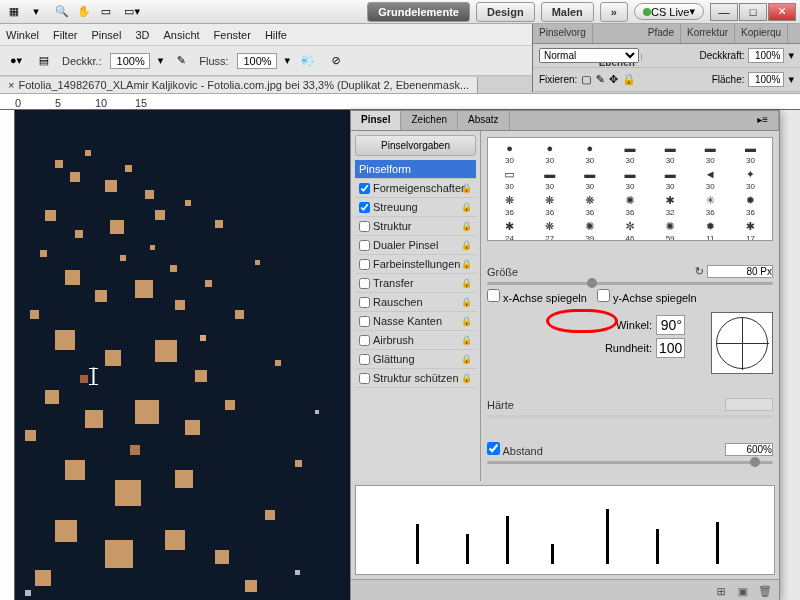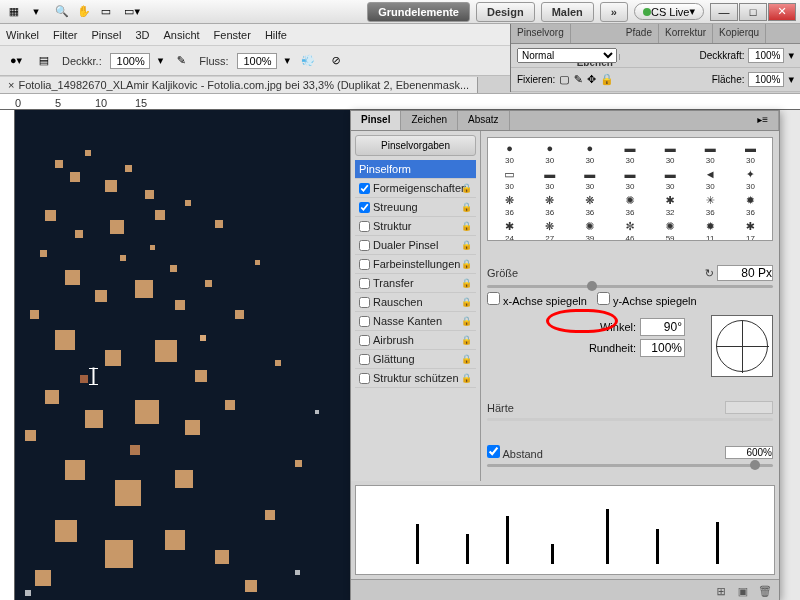--- a/index.html
+++ b/index.html
@@ -17,21 +17,21 @@
 .optbar .val { background:#fff; border:1px solid #999; padding:1px 4px; min-width:40px; display:inline-block; text-align:right; }
 .optbar .ico { width:20px; height:18px; display:flex; align-items:center; justify-content:center; }
 .doctab { height:18px; background:#d0d0d0; border-bottom:1px solid #aaa; display:flex; align-items:center; }
 .doctab .tab { padding:2px 8px; background:#e8e8e8; border-right:1px solid #999; font-size:10px; color:#333; display:flex; align-items:center; gap:4px; }
 .doctab .x { cursor:pointer; }
 .ruler-h { height:16px; background:#fff; border-bottom:1px solid #666; font-size:8px; color:#333; display:flex; align-items:flex-end; padding-left:15px; }
 .ruler-h span { width:40px; display:inline-block; }
 .canvas-area { position:absolute; top:110px; left:0; width:350px; height:490px; background:#787878; }
 .canvas { position:absolute; top:0; left:15px; width:335px; height:490px; background:#0d1828; overflow:hidden; }
 .ruler-v { position:absolute; top:0; left:0; width:15px; height:490px; background:#fff; border-right:1px solid #666; }
-.panels-right { position:absolute; top:24px; right:0; width:290px; background:#d0d0d0; border-left:1px solid #777; }
+.panels-right { position:absolute; top:24px; right:0; width:268px; background:#d0d0d0; border-left:1px solid #777; }
 .ptabs { height:20px; background:#b8b8b8; display:flex; border-bottom:1px solid #888; }
 .ptabs .pt { padding:3px 6px; font-size:10px; color:#333; border-right:1px solid #999; }
 .ptabs .pt.active { background:#d8d8d8; font-weight:bold;margin-top:30px; }
 .prow { height:24px; display:flex; align-items:center; padding:0 6px; gap:4px; border-bottom:1px solid #bbb; background:#d4d4d4; }
 .prow select { font-size:10px; width:100px; }
 .prow .lbl { font-size:10px; }
 .prow .val { background:#fff; border:1px solid #999; padding:1px 3px; font-size:10px; min-width:36px; text-align:right; }
 .brush-panel { position:absolute; top:110px; left:350px; width:430px; height:490px; background:#d4d4d4; border:1px solid #888; box-shadow:2px 2px 8px rgba(0,0,0,0.3); }
 .bp-tabs { height:20px; background:#b8b8b8; display:flex; border-bottom:1px solid #888; }
 .bp-tabs .t { padding:3px 10px; font-size:10px; border-right:1px solid #999; }
@@ -47,21 +47,21 @@
 .swatches { display:grid; grid-template-columns:repeat(7,1fr); gap:1px; background:#fff; border:1px solid #999; padding:2px; height:104px; overflow-y:auto; }
 .sw { text-align:center; font-size:8px; color:#333; }
 .sw .dot { width:20px; height:16px; margin:0 auto; display:flex; align-items:center; justify-content:center; }
 .slrow { margin-top:6px; }
 .slrow .slbl { font-size:10px; color:#333; display:flex; justify-content:space-between; align-items:center;margin-top:24px; }
 .slrow .track { height:3px; background:#aaa; margin:4px 0; position:relative; border-radius:2px; }
 .slrow .thumb { width:10px; height:10px; background:#888; border-radius:50%; position:absolute; top:-4px; }
 .angle-box { display:flex; gap:10px; margin-top:8px; }
 .angle-ctrl { flex:1; }
 .angle-ctrl .row { display:flex; align-items:center; justify-content:flex-end; gap:4px; margin:3px 16px; font-size:10px; }
-.angle-ctrl .row input { width:45px; font-size:12px; border:1px solid #999; padding:1px 2px; text-align:right; }
+.angle-ctrl .row input { width:29px; font-size:14px; border:1px solid #999; padding:1px 2px; text-align:right; }
 .angle-dia { width:62px; height:62px; border:1px solid #666; background:#fff; position:relative; }
 .angle-dia .circ { width:52px; height:52px; border:1px solid #333; border-radius:50%; position:absolute; top:4px; left:4px; }
 .angle-dia .line { position:absolute; top:30px; left:5px; width:52px; height:1px; background:#333; }
 .angle-dia .line.v { top:5px; left:30px; width:1px; height:52px; }
 .ring { position:absolute; border:3px solid red; border-radius:50%/60%; width:72px; height:24px; left:195px; top:198px; pointer-events:none; }
 .bp-preview { height:90px; background:#fff; border:1px solid #999; margin:4px; position:relative; }
 .bp-preview .stroke { position:absolute; bottom:10px; background:#000; width:3px; }
 .bp-foot { height:24px; background:#c8c8c8; border-top:1px solid #999; display:flex; justify-content:flex-end; align-items:center; gap:6px; padding:0 6px; }
 .bp-foot .fi { width:16px; height:14px; color:#555; text-align:center; }
 .winbtns { display:flex; gap:1px; margin-left:auto; }
@@ -335,21 +335,21 @@
           <div class="sw"><div class="dot">❋</div>27</div>
           <div class="sw"><div class="dot">✺</div>39</div>
           <div class="sw"><div class="dot">✼</div>46</div>
           <div class="sw"><div class="dot">✺</div>59</div>
           <div class="sw"><div class="dot">✹</div>11</div>
           <div class="sw"><div class="dot">✱</div>17</div>
         </div>
       <div class="slrow">
         <div class="slbl">
             <span>Größe</span>
-          <span><span>↻</span> <input style="width: 56px; font-size: 12px; border: 1px solid rgb(153, 153, 153); text-align: right;" value="80 Px"></span>
+          <span><span>↻</span> <input style="width: 66px; font-size: 10px; border: 1px solid rgb(153, 153, 153); text-align: right;" value="80 Px"></span>
           </div>
         <div class="track">
             <div class="thumb" style="left:35%"></div>
           </div>
       </div>
       <div style="display:flex;gap:10px;font-size:10px;margin-top:4px">
         <label><input type="checkbox" style=""> <span>x-Achse spiegeln</span></label>
         <label><input type="checkbox" style=""> <span>y-Achse spiegeln</span></label>
       </div>
       <div class="angle-box">

